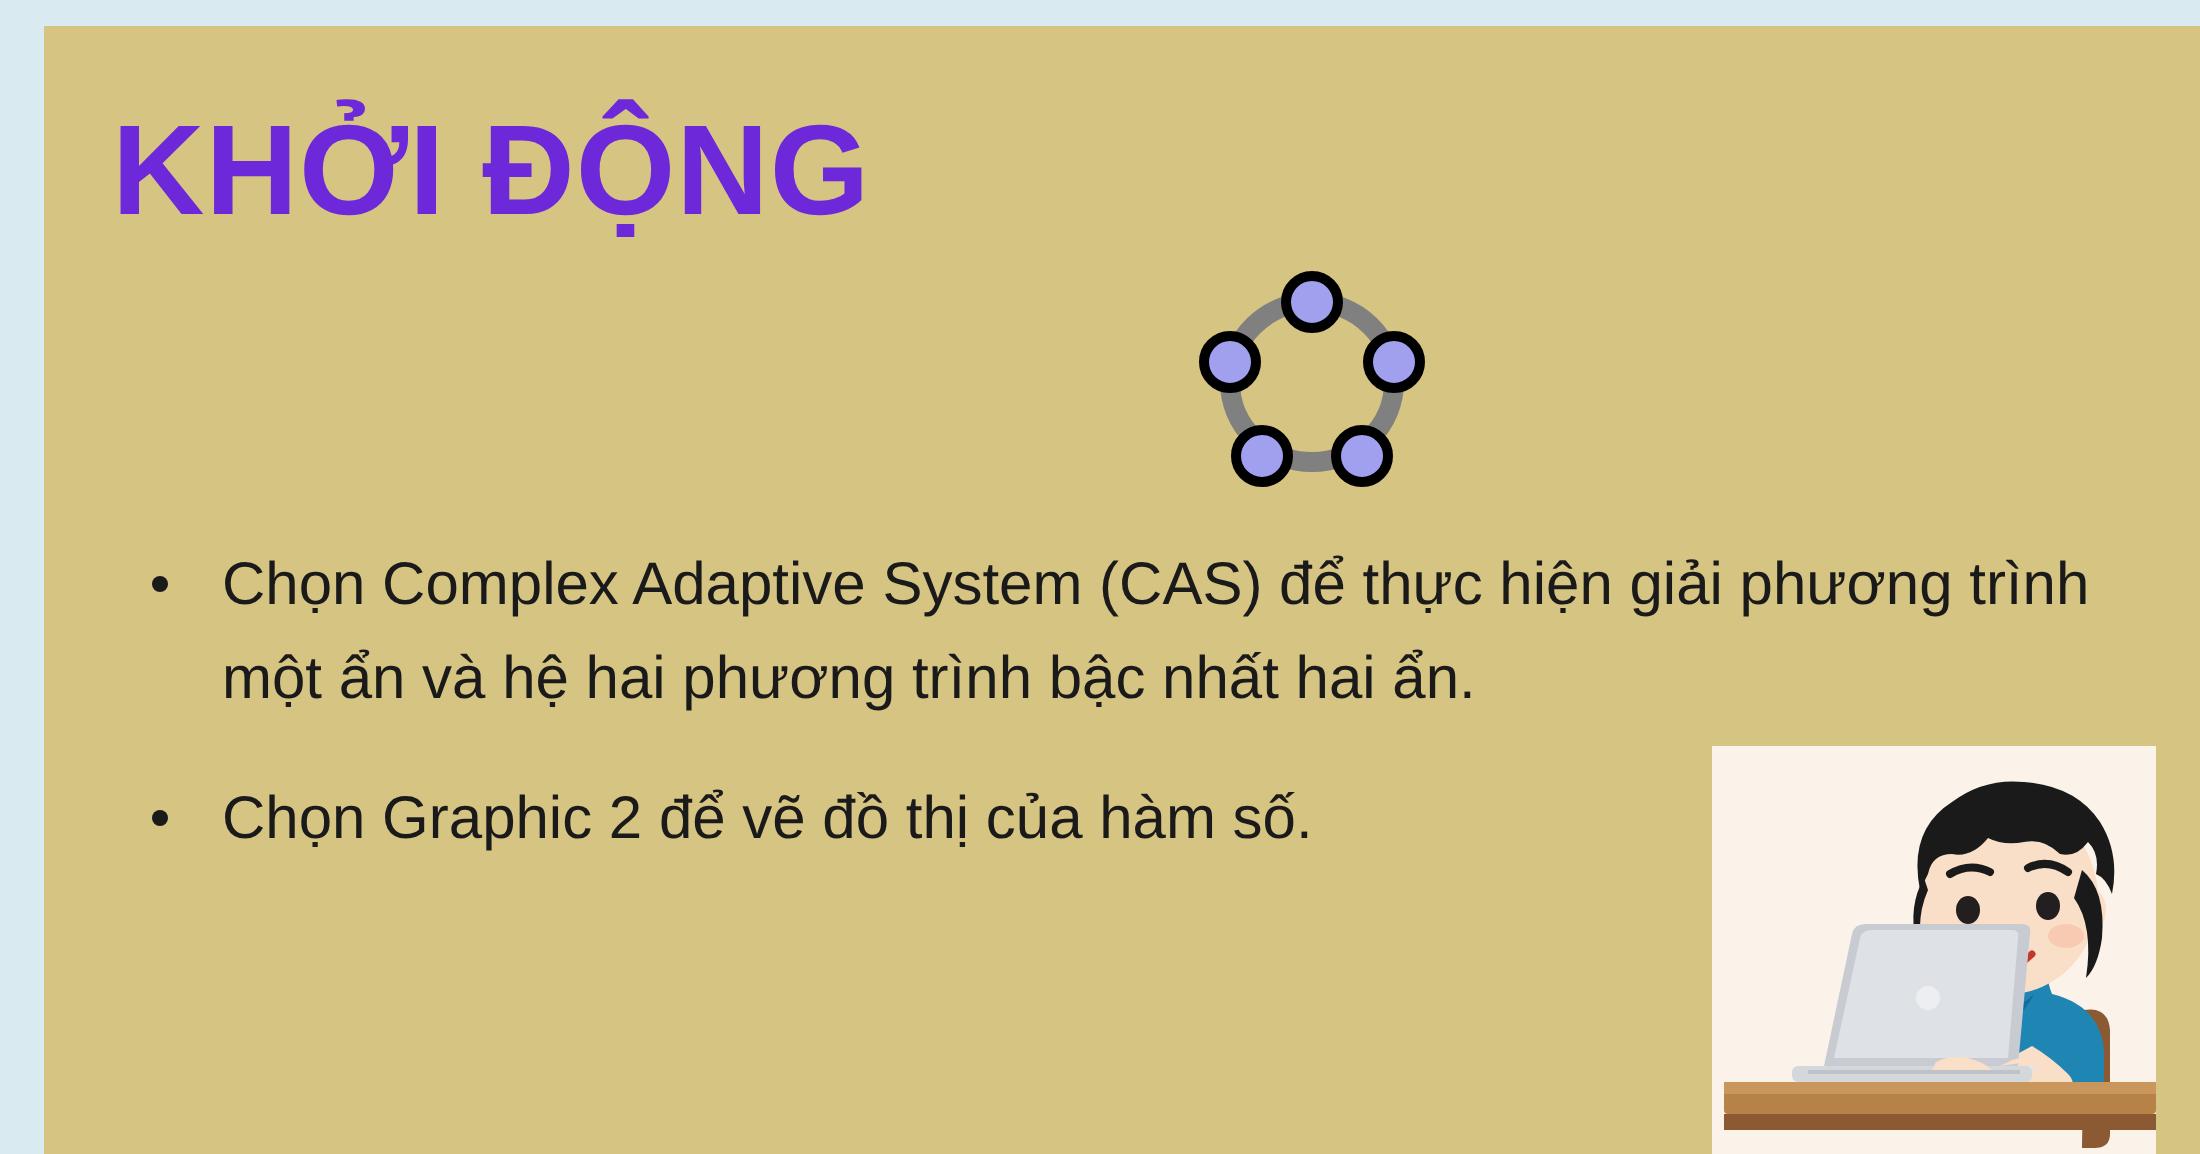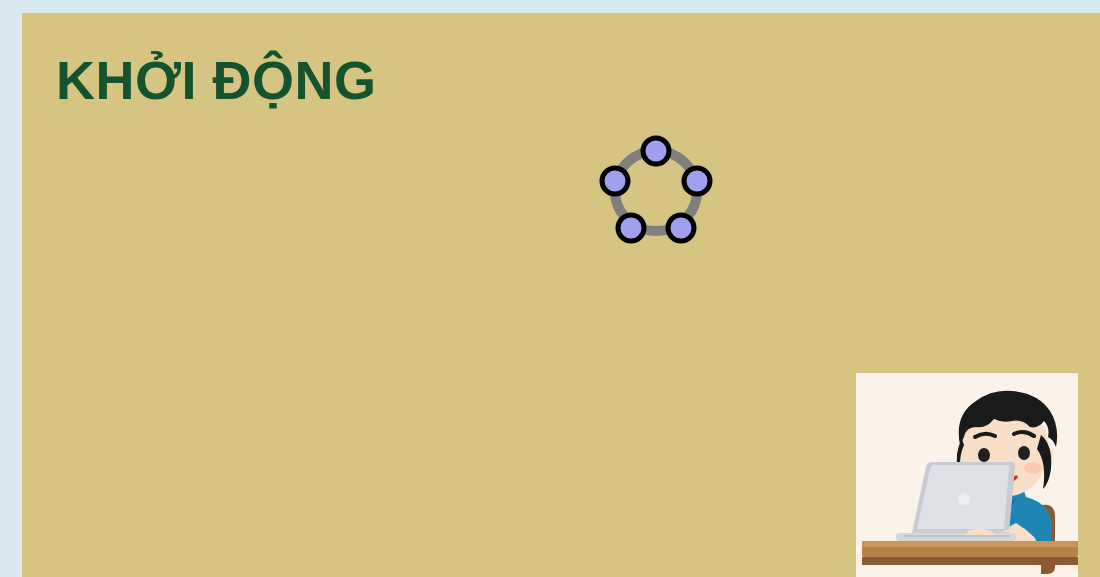--- a/index.html
+++ b/index.html
@@ -31,23 +31,23 @@
     height: 564px;
     background: #d6c483;
     overflow: hidden;
   }
 
   
   .title {
     position: absolute;
     left: 34px;
     top: 38px;
-    font-size: 54px;
+    font-size: 64px;
     font-weight: bold;
-    color: #14532d;
+    color: #6d28d9;
     letter-spacing: 0.5px;
     line-height: 1.08;
     white-space: nowrap;
   }
 
   
   .intro-line {
     position: absolute;
     left: 33px;
     top: 172px;
@@ -122,20 +122,30 @@
         <ellipse cx="60" cy="62" rx="41" ry="40" fill="none" stroke="#808080" stroke-width="10"></ellipse>
 
         <circle cx="60" cy="22" r="13" fill="#a0a0ee" stroke="#000000" stroke-width="5"></circle>
         <circle cx="101" cy="52" r="13" fill="#a0a0ee" stroke="#000000" stroke-width="5"></circle>
         <circle cx="85" cy="99" r="13" fill="#a0a0ee" stroke="#000000" stroke-width="5"></circle>
         <circle cx="35" cy="99" r="13" fill="#a0a0ee" stroke="#000000" stroke-width="5"></circle>
         <circle cx="19" cy="52" r="13" fill="#a0a0ee" stroke="#000000" stroke-width="5"></circle>
       </svg>
     </div>
 
+    <div class="bullets">
+      <div class="bullet-item">
+        <span class="dot"></span>
+        <span class="bullet-text">Chọn Complex Adaptive System (CAS) để thực hiện giải phương trình một ẩn và hệ hai phương trình bậc nhất hai ẩn.</span>
+      </div>
+      <div class="bullet-item">
+        <span class="dot"></span>
+        <span class="bullet-text">Chọn Graphic 2 để vẽ đồ thị của hàm số.</span>
+      </div>
+    </div>
 
     <div class="illustration">
       <svg viewBox="0 0 222 204" xmlns="http://www.w3.org/2000/svg">
         <rect x="0" y="0" width="222" height="204" fill="#fbf2e9"></rect>
 
         <path d="M186 132 q12 -2 13 10 l0 52 q0 7 -8 7 l-6 0 z" fill="#8b5a33"></path>
 
         <path d="M131 96 q-4 22 -6 30 q-22 8 -25 30 l0 22 l96 0 l0 -26 q-2 -22 -26 -28 q-4 -10 -4 -28 z" fill="#1f86b4"></path>
 
         <path d="M133 124 q14 14 28 0 q-6 12 -14 14 q-8 -2 -14 -14 z" fill="#1768a0"></path>

